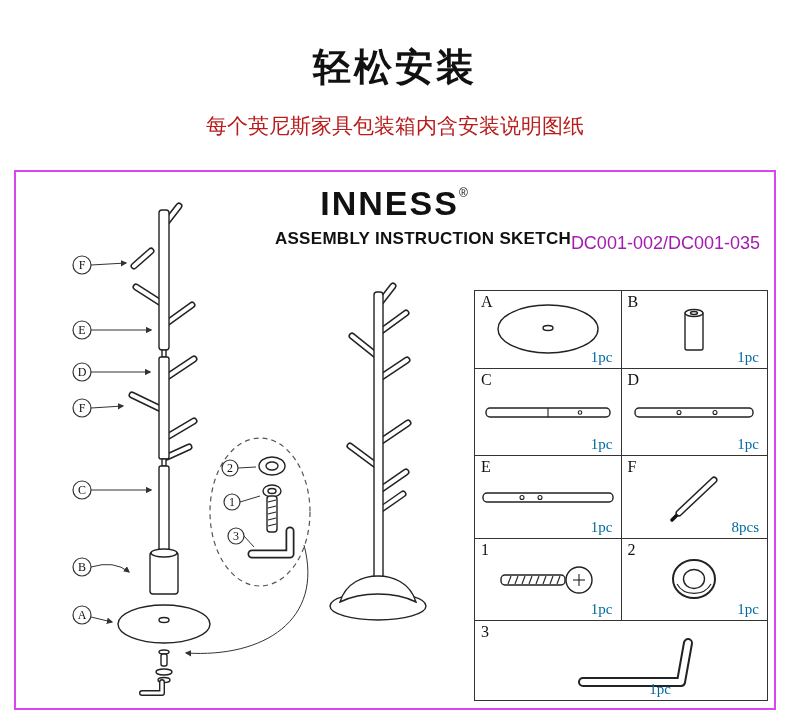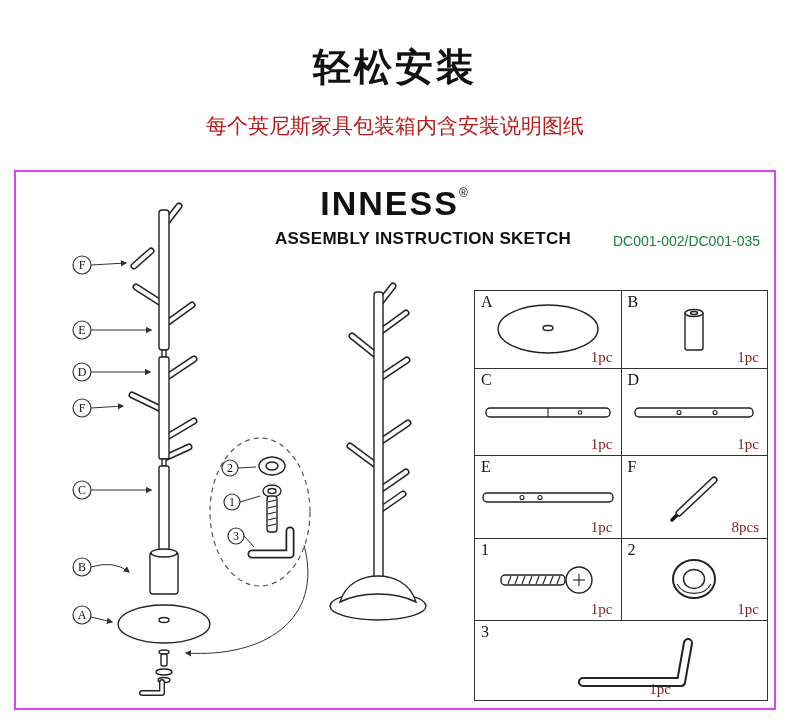--- a/index.html
+++ b/index.html
@@ -11,35 +11,35 @@
   .subtitle { position:absolute; top:112px; left:0; width:100%; text-align:center;
               font-size:21px; color:#b91c1c; }
 
   .sketch-box { position:absolute; left:14px; top:170px; width:762px; height:540px;
                 border:2px solid #d946ef; background:#fff; }
   .brand { position:absolute; top:12px; left:0; width:100%; text-align:center;
            font-size:34px; font-weight:bold; letter-spacing:2px; color:#111; }
   .brand sup { font-size:12px; font-weight:normal; vertical-align:18px; }
   .heading { position:absolute; top:57px; left:0; width:100%; text-align:center;
              font-size:17px; font-weight:bold; color:#111; letter-spacing:0.3px;margin-left:28px; }
-  .code { position:absolute; top:61px; right:14px; font-size:14px; color:#15803d; }
+  .code { position:absolute; top:61px; right:14px; font-size:18px; color:#a21caf; }
 
   .svg-exploded { position:absolute; left:8px; top:28px; }
   .svg-assembled { position:absolute; left:300px; top:110px; }
 
   .parts-grid { position:absolute; left:458px; top:118px; width:294px;
                 display:grid; grid-template-columns:1fr 1fr;
                 grid-template-rows:78px 87px 83px 82px 80px;
                 border-top:1px solid #333; border-left:1px solid #333; background:#fff; }
   .pcell { position:relative; border-right:1px solid #333; border-bottom:1px solid #333;
            display:flex; align-items:center; justify-content:center; overflow:hidden; }
   .plabel { position:absolute; top:2px; left:6px;
             font-family:"Liberation Serif", serif; font-size:16px; color:#111; }
   .pqty { position:absolute; bottom:2px; right:8px;
-          font-family:"Liberation Serif", serif; font-size:15px; color:#7f1d1d; }
+          font-family:"Liberation Serif", serif; font-size:15px; color:#0369a1; }
   .span2 { grid-column:1 / span 2; }
   .span2 .pqty { right:96px; }
 
   
   .part-fill { fill:#fff; stroke:#222; stroke-width:1.4; }
   .thin-line { fill:none; stroke:#222; stroke-width:1.1; }
   .limb-outer { stroke:#222; stroke-width:7; stroke-linecap:round; }
   .limb-inner { stroke:#fff; stroke-width:4; stroke-linecap:round; }
   .key-outer { stroke:#222; stroke-width:10; fill:none; stroke-linecap:round; stroke-linejoin:round; }
   .key-inner { stroke:#fff; stroke-width:6; fill:none; stroke-linecap:round; stroke-linejoin:round; }

